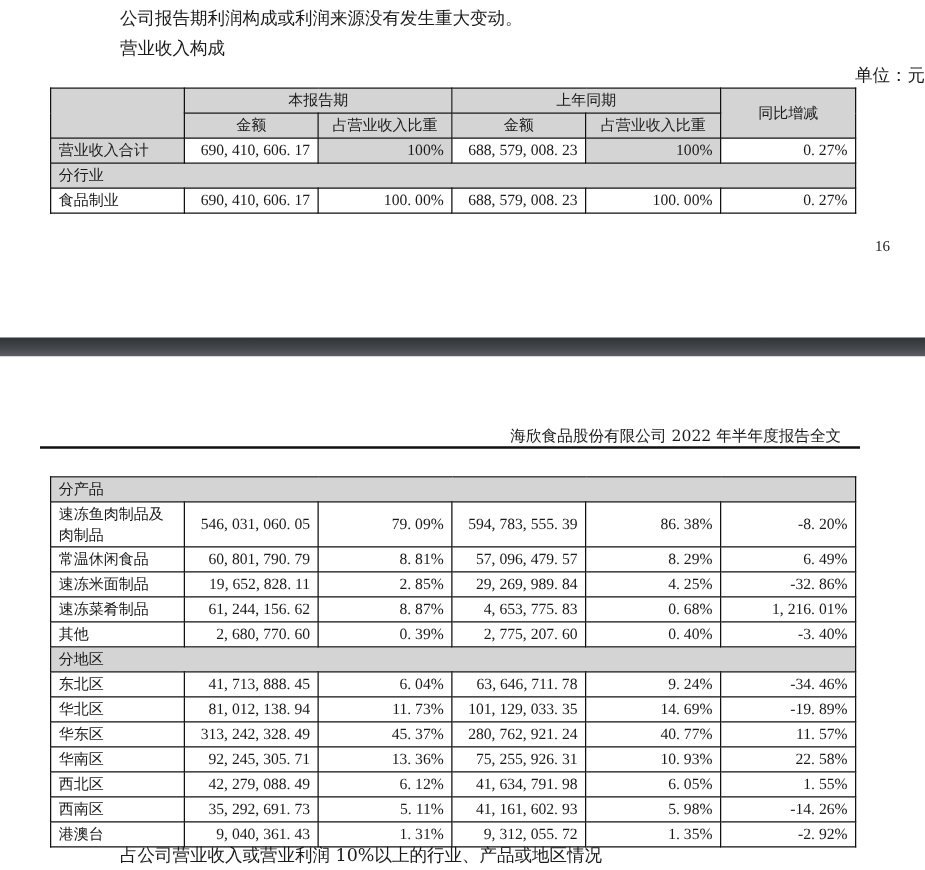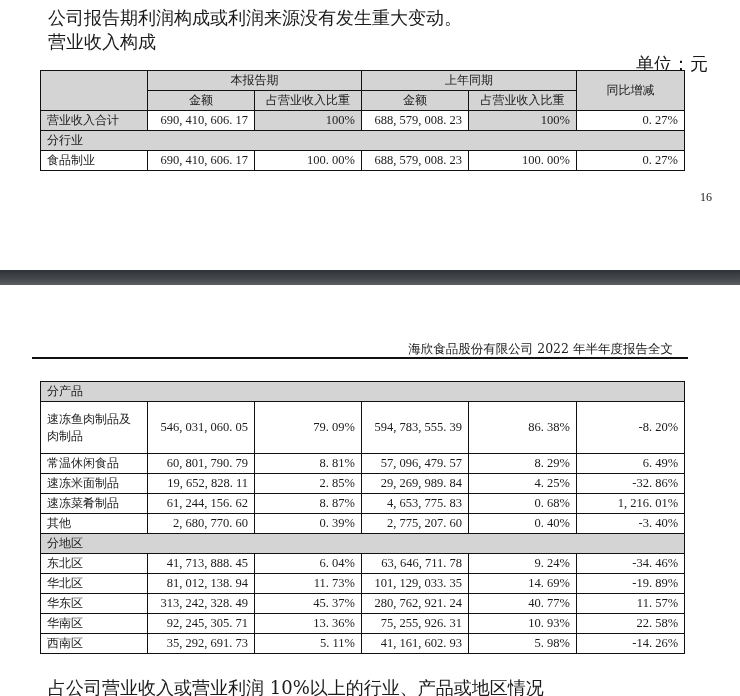--- a/index.html
+++ b/index.html
@@ -3,21 +3,21 @@
 <meta charset="utf-8">
 <style>
   html, body { margin: 0; padding: 0; }
   body {
     width: 740px; height: 696px; position: relative; overflow: hidden;
     background: #ffffff; color: #1a1a1a;
     font-family: "DejaVu Serif", "Liberation Serif", serif;
     font-size: 12px;
   }
   .abs { position: absolute; }
-  .line-text { font-size: 18px; white-space: nowrap; }
+  .line-text { font-size: 14px; white-space: nowrap; margin-left: 48px; }
   table.fin {
     position: absolute; border-collapse: collapse; table-layout: fixed;
     font-size: 12px;
   }
   table.fin td {
     border: 1.5px solid #111; padding: 0 6px; height: 19px; line-height: 17px;
     white-space: nowrap; overflow: hidden;
   }
   td.gray { background: #d4d4d4; }
   td.white { background: #ffffff; }
@@ -96,21 +96,21 @@
       <col style="width:107px">
       <col style="width:107px">
       <col style="width:107px">
       <col style="width:108px">
       <col style="width:108px">
   </colgroup>
   <tbody id="t2body">
       <tr>
         <td class="gray lbl" colspan="6">分产品</td>
       </tr>
-      <tr style="height: 52px;">
+      <tr style="height: 36px;">
         <td class="white lbl" style="line-height: 17px; white-space: normal;">
           <div>速冻鱼肉制品及</div>
           <div>肉制品</div>
         </td>
         <td class="white num">546, 031, 060. 05</td>
         <td class="white num">79. 09%</td>
         <td class="white num">594, 783, 555. 39</td>
         <td class="white num">86. 38%</td>
         <td class="white num">-8. 20%</td>
       </tr>
@@ -175,23 +175,39 @@
       </tr>
       <tr>
         <td class="white lbl">华南区</td>
         <td class="white num">92, 245, 305. 71</td>
         <td class="white num">13. 36%</td>
         <td class="white num">75, 255, 926. 31</td>
         <td class="white num">10. 93%</td>
         <td class="white num">22. 58%</td>
       </tr>
       <tr>
+        <td class="white lbl">西北区</td>
+        <td class="white num">42, 279, 088. 49</td>
+        <td class="white num">6. 12%</td>
+        <td class="white num">41, 634, 791. 98</td>
+        <td class="white num">6. 05%</td>
+        <td class="white num">1. 55%</td>
+      </tr>
+      <tr>
         <td class="white lbl">西南区</td>
         <td class="white num">35, 292, 691. 73</td>
         <td class="white num">5. 11%</td>
         <td class="white num">41, 161, 602. 93</td>
         <td class="white num">5. 98%</td>
         <td class="white num">-14. 26%</td>
       </tr>
+      <tr>
+        <td class="white lbl">港澳台</td>
+        <td class="white num">9, 040, 361. 43</td>
+        <td class="white num">1. 31%</td>
+        <td class="white num">9, 312, 055. 72</td>
+        <td class="white num">1. 35%</td>
+        <td class="white num">-2. 92%</td>
+      </tr>
     </tbody>
 </table>
 
 <div class="abs line-text" style="left:48px; top:676px;">占公司营业收入或营业利润 10%以上的行业、产品或地区情况</div>
 
 </body></html>

